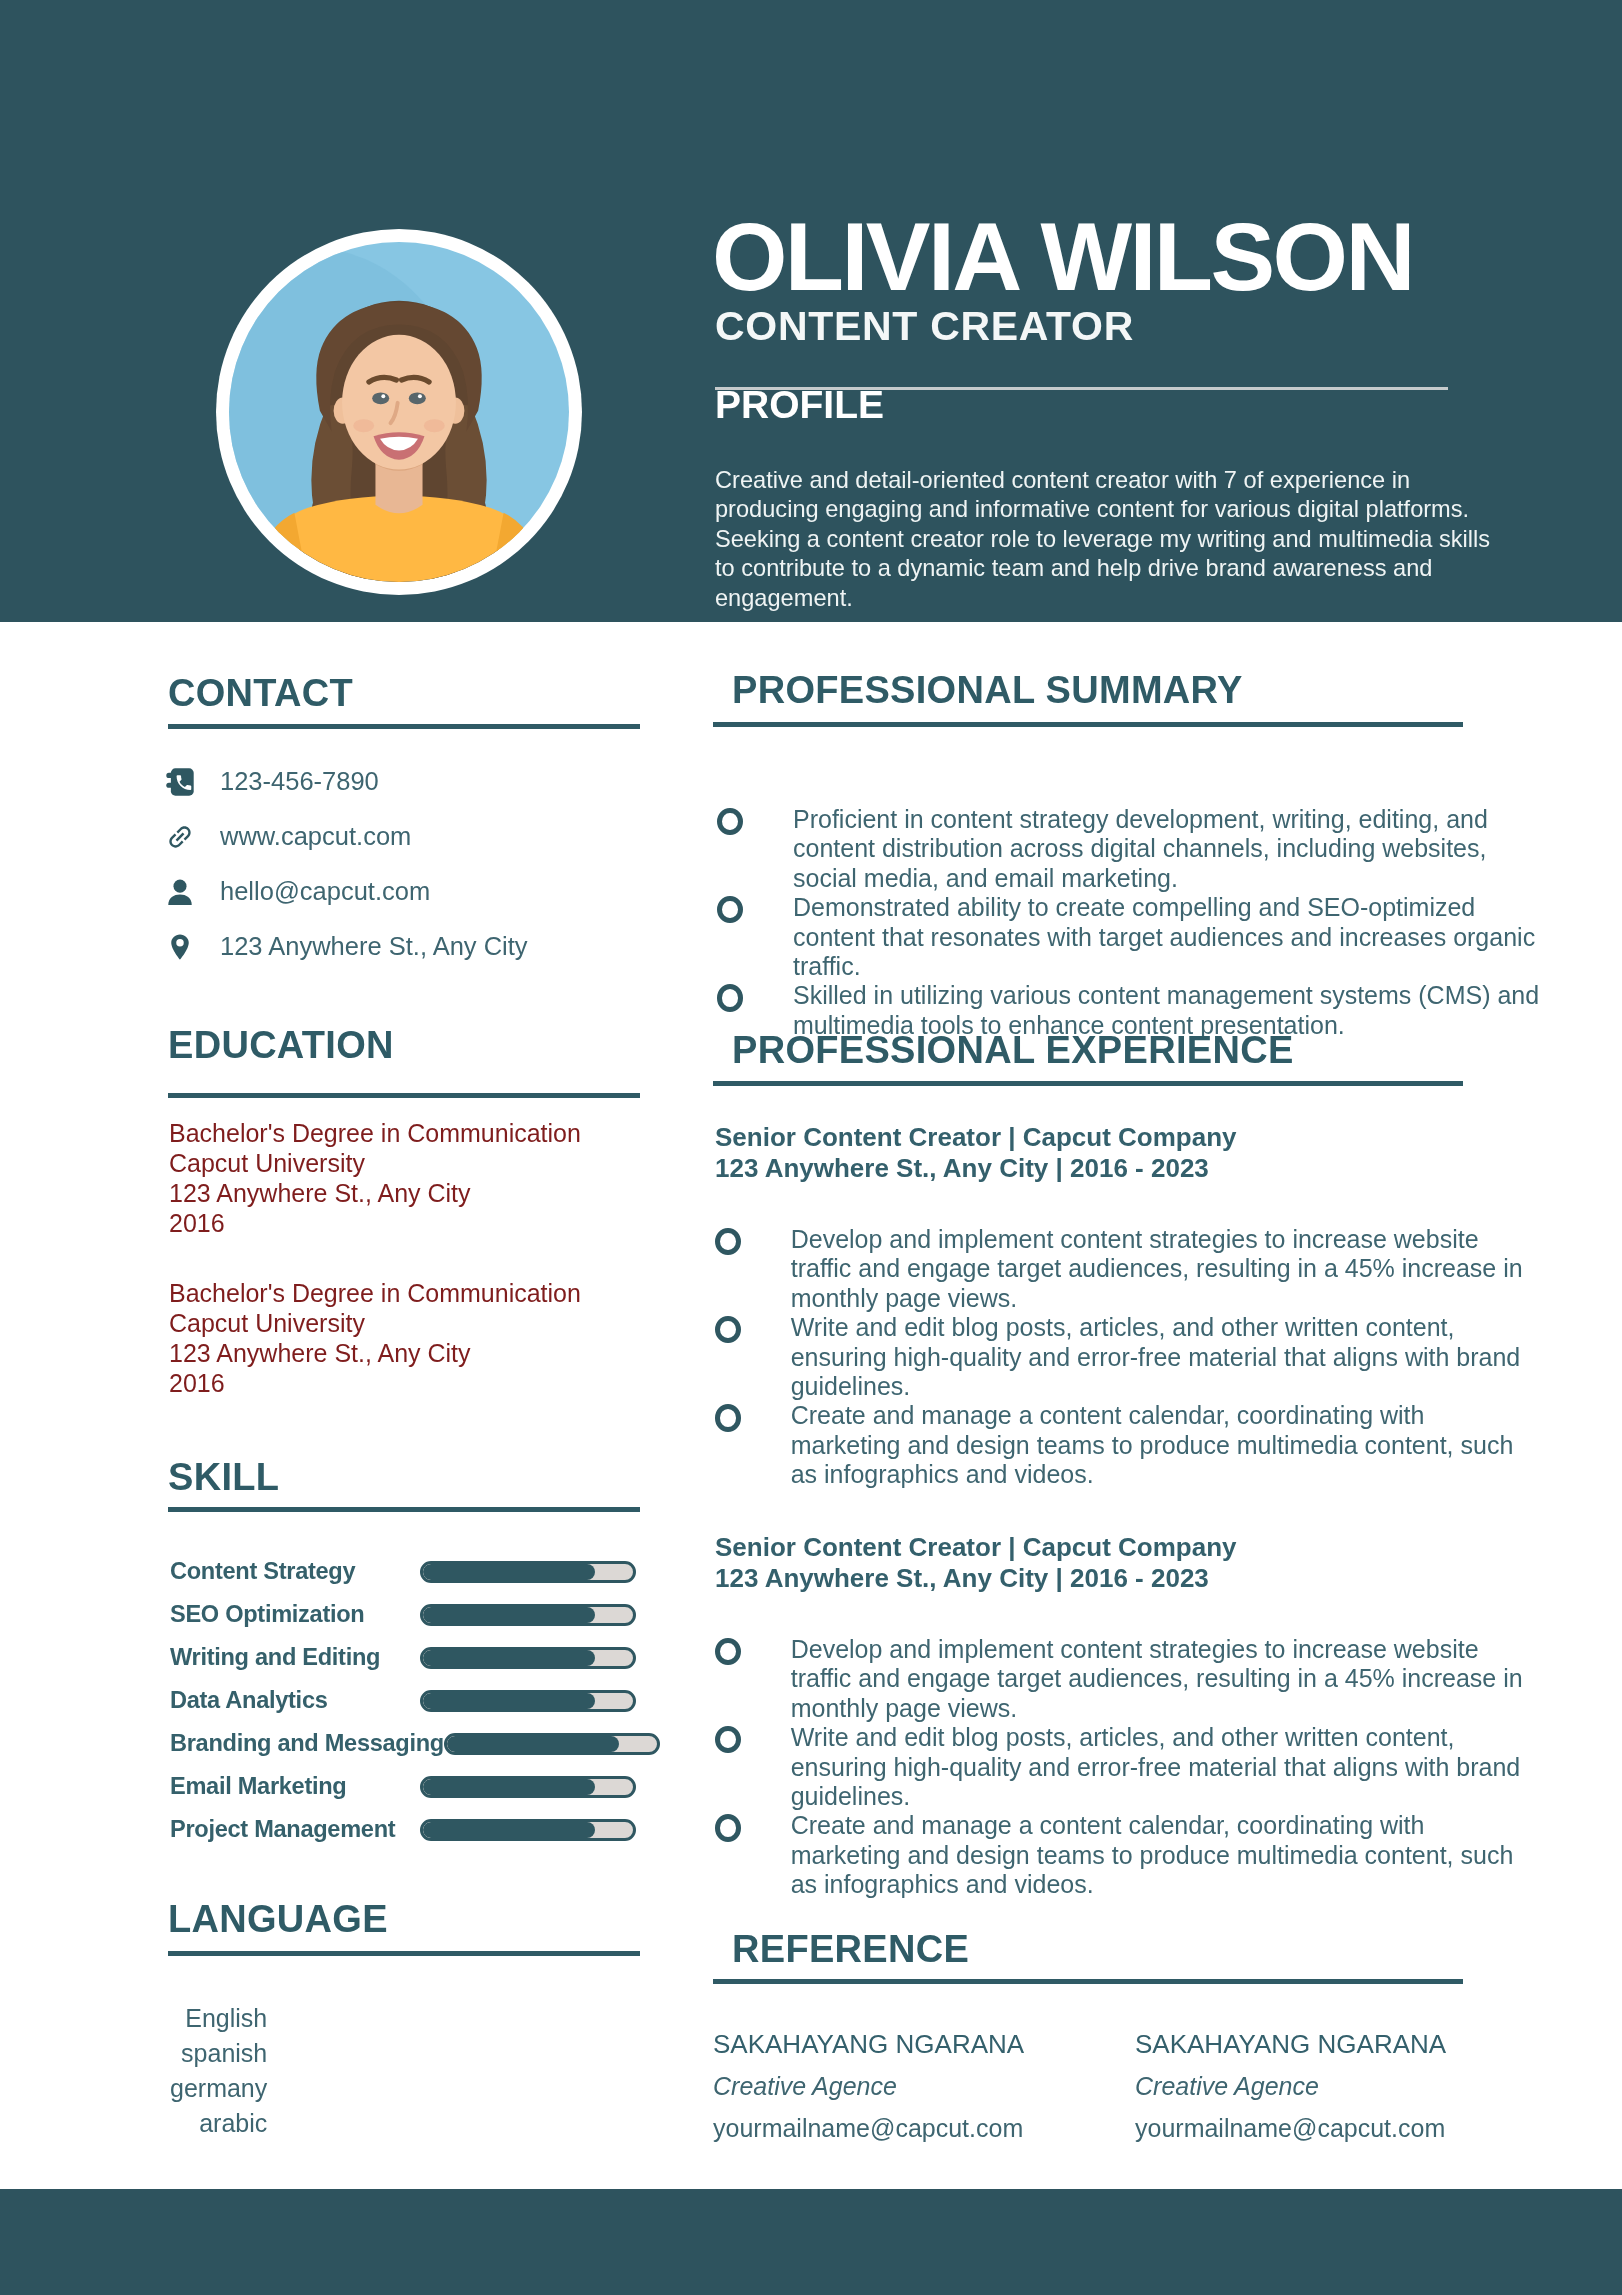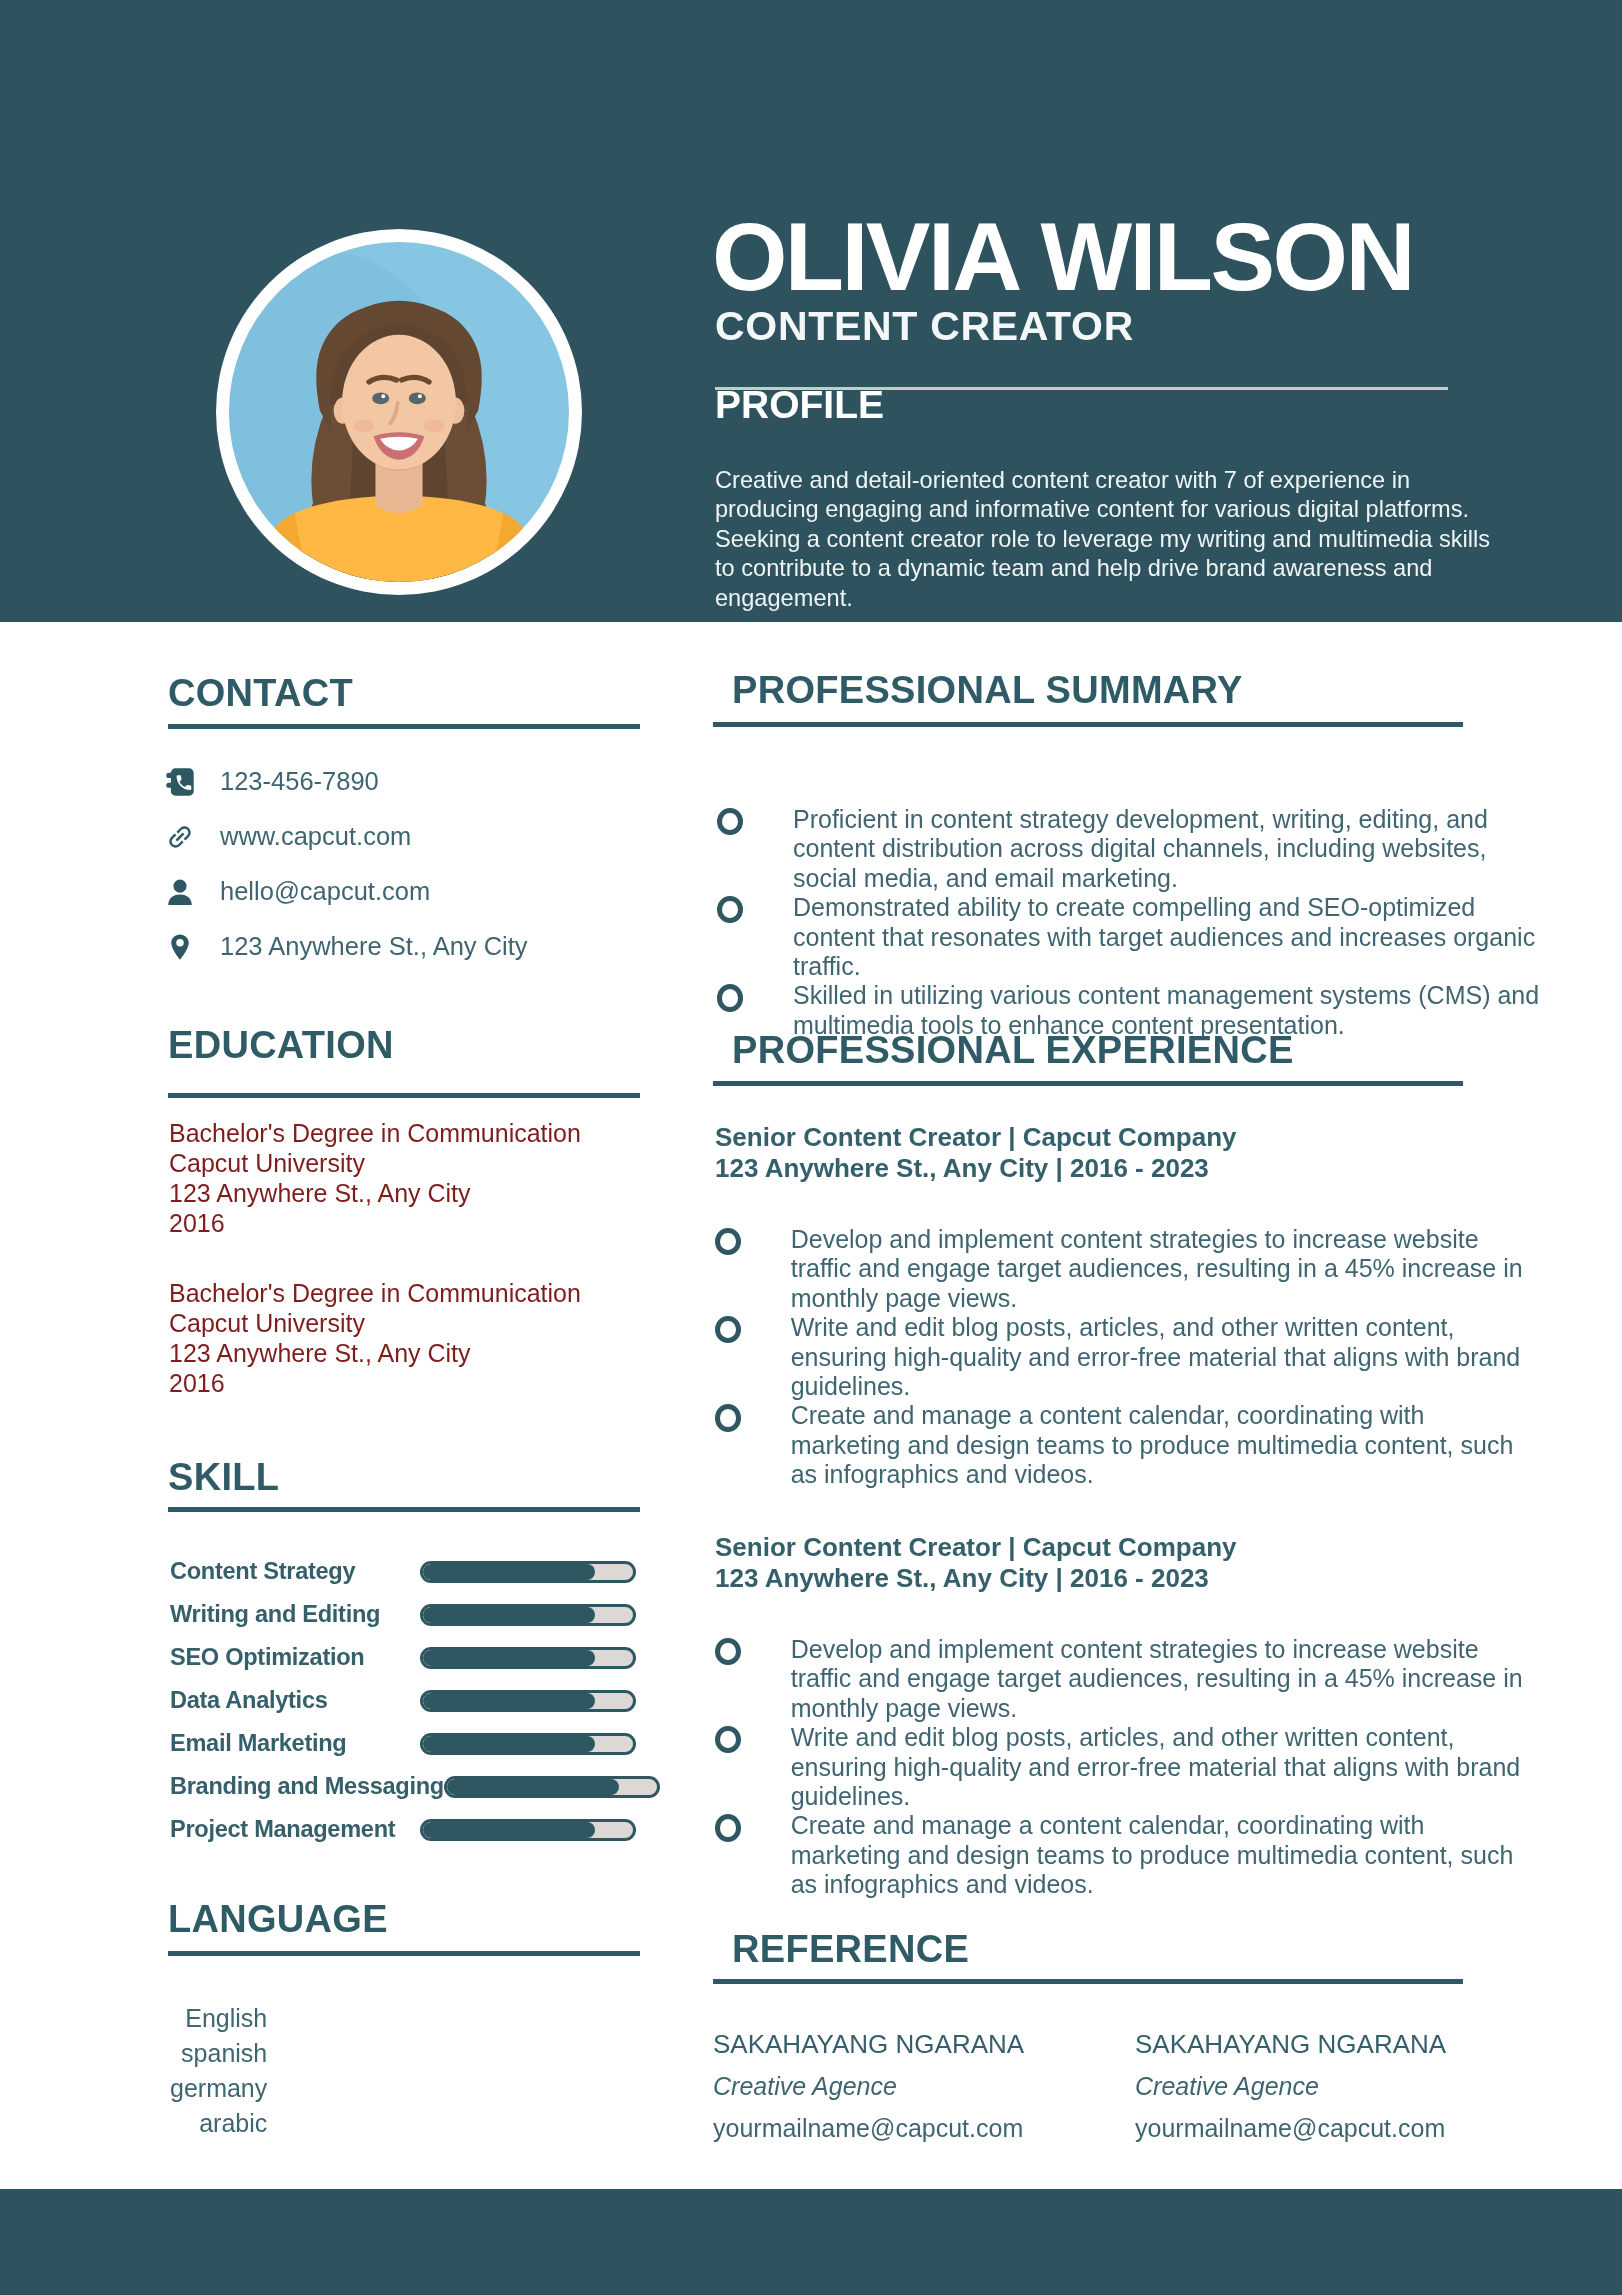--- a/index.html
+++ b/index.html
@@ -223,45 +223,45 @@
   <div class="sec-h" id="skill-h">SKILL</div>
   <div class="rule rule-l" id="skill-rule"></div>
   <div id="skill-list">
       <div class="skill-row">
         <span class="skill-label">Content Strategy</span>
         <span class="skill-bar">
           <span class="skill-fill" style="width: 82%;"></span>
         </span>
       </div>
       <div class="skill-row">
+        <span class="skill-label">SEO Optimization</span>
+        <span class="skill-bar">
+          <span class="skill-fill" style="width: 82%;"></span>
+        </span>
+      </div>
+      <div class="skill-row">
         <span class="skill-label">Writing and Editing</span>
         <span class="skill-bar">
           <span class="skill-fill" style="width: 82%;"></span>
         </span>
       </div>
       <div class="skill-row">
-        <span class="skill-label">SEO Optimization</span>
-        <span class="skill-bar">
-          <span class="skill-fill" style="width: 82%;"></span>
-        </span>
-      </div>
-      <div class="skill-row">
         <span class="skill-label">Data Analytics</span>
         <span class="skill-bar">
           <span class="skill-fill" style="width: 82%;"></span>
         </span>
       </div>
       <div class="skill-row">
+        <span class="skill-label">Branding and Messaging</span>
+        <span class="skill-bar">
+          <span class="skill-fill" style="width: 82%;"></span>
+        </span>
+      </div>
+      <div class="skill-row">
         <span class="skill-label">Email Marketing</span>
-        <span class="skill-bar">
-          <span class="skill-fill" style="width: 82%;"></span>
-        </span>
-      </div>
-      <div class="skill-row">
-        <span class="skill-label">Branding and Messaging</span>
         <span class="skill-bar">
           <span class="skill-fill" style="width: 82%;"></span>
         </span>
       </div>
       <div class="skill-row">
         <span class="skill-label">Project Management</span>
         <span class="skill-bar">
           <span class="skill-fill" style="width: 82%;"></span>
         </span>
       </div>

